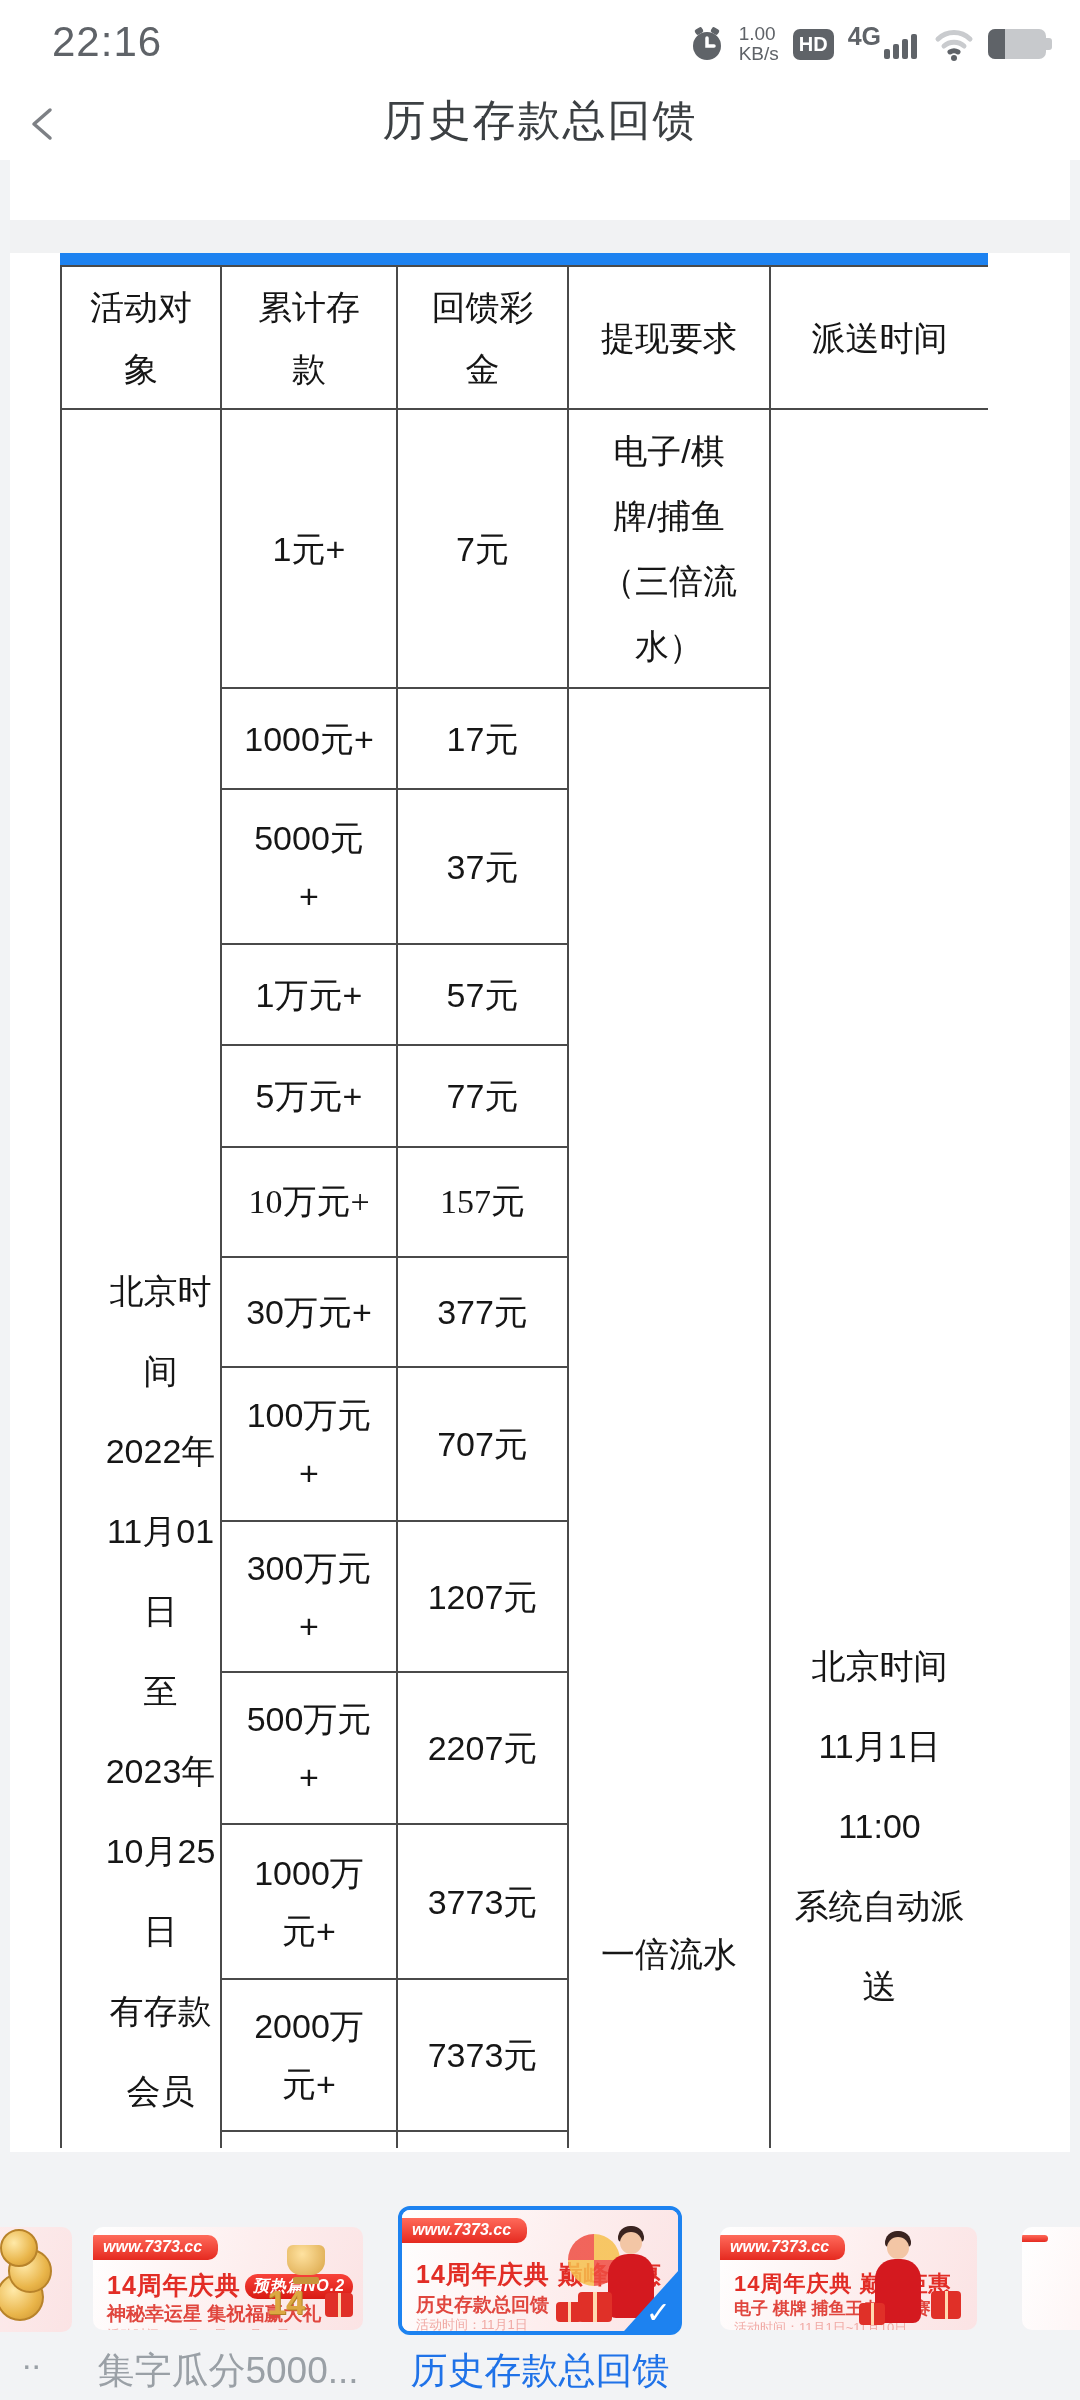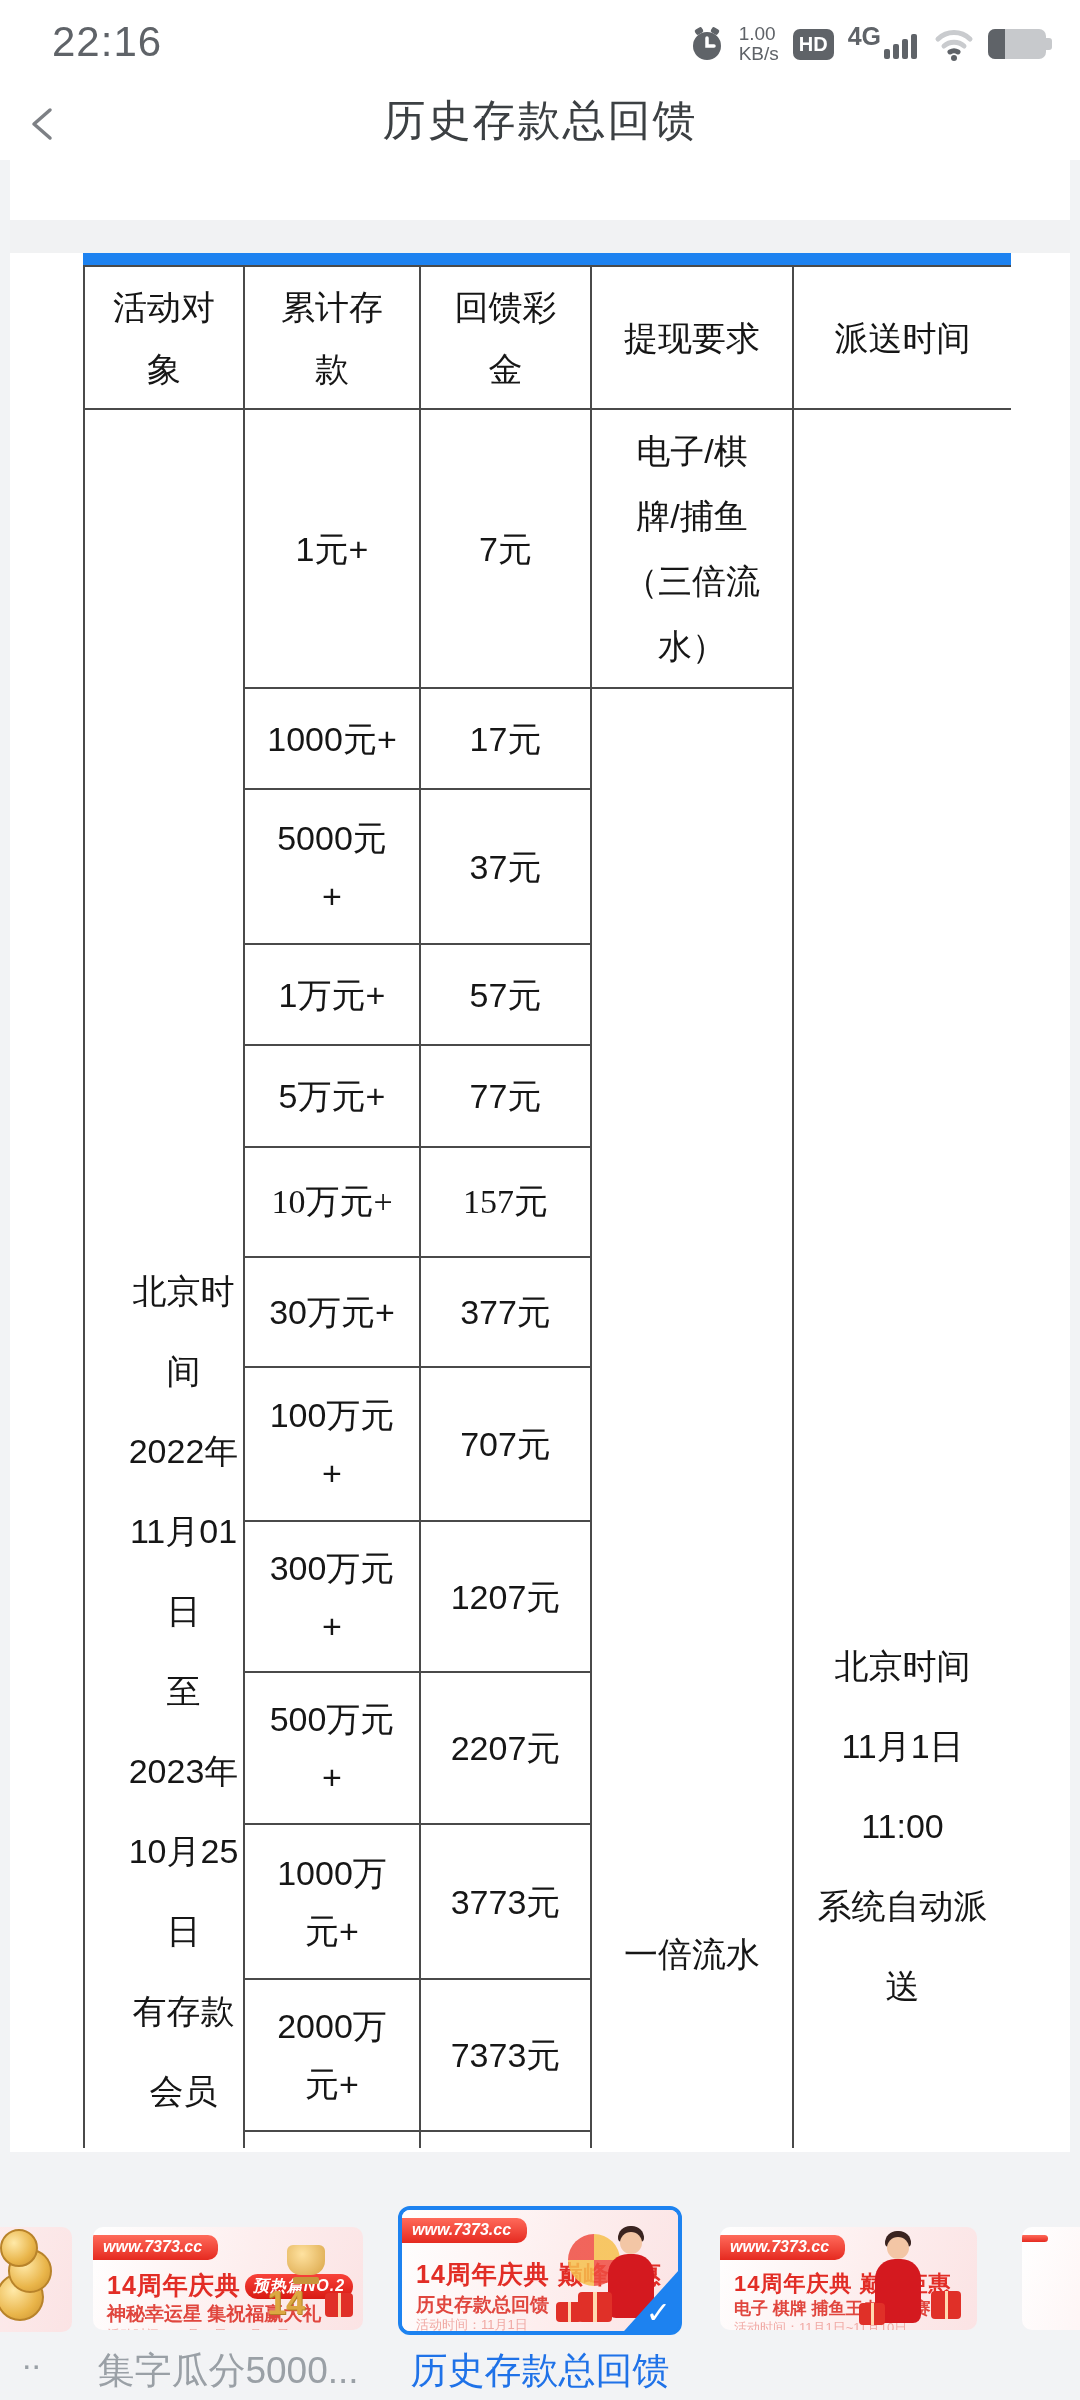--- a/index.html
+++ b/index.html
@@ -22,21 +22,21 @@
   .app-header{position:absolute;top:88px;left:0;width:1080px;height:72px;background:#fff;}
   .back-btn{position:absolute;left:22px;top:14px;width:44px;height:44px;}
   .page-title{position:absolute;left:0;top:0;width:100%;height:72px;line-height:64px;text-align:center;
     font-size:43px;color:#3c4043;font-weight:500;letter-spacing:2px;}
 
   
   .content-card{position:absolute;top:160px;left:10px;width:1060px;height:1992px;background:#fff;}
   .gray-band{position:absolute;top:60px;left:0;width:100%;height:33px;background:#f1f2f3;}
 
   
-  .table-wrap{position:absolute;top:253px;left:83px;width:928px;height:1895px;overflow:hidden;}
+  .table-wrap{position:absolute;top:253px;left:60px;width:928px;height:1895px;overflow:hidden;}
   .table-accent{height:12px;background:var(--accent,#1d82f0);}
   table.reward{border-collapse:collapse;table-layout:fixed;width:928px;}
   table.reward th,table.reward td{border:2px solid #4a4a4a;background:#fff;color:#161616;
     font-weight:normal;text-align:center;vertical-align:middle;font-size:34px;}
   col.c1{width:160px;}col.c2{width:176px;}col.c3{width:171px;}col.c4{width:202px;}col.c5{width:219px;}
   table.reward th{height:141px;line-height:62px;}
   th.h1{padding:0 26px;}th.h2{padding:0 24px;}th.h3{padding:0 22px;}th.h4{padding:0 18px;}th.h5{padding:0 18px;}
   td.deposit,td.bonus{white-space:pre-line;line-height:58px;padding:0 16px;}
   td.audience{vertical-align:top;padding-left:40px;}
   .audience-lines{margin-top:721px;line-height:80px;font-size:34px;}

